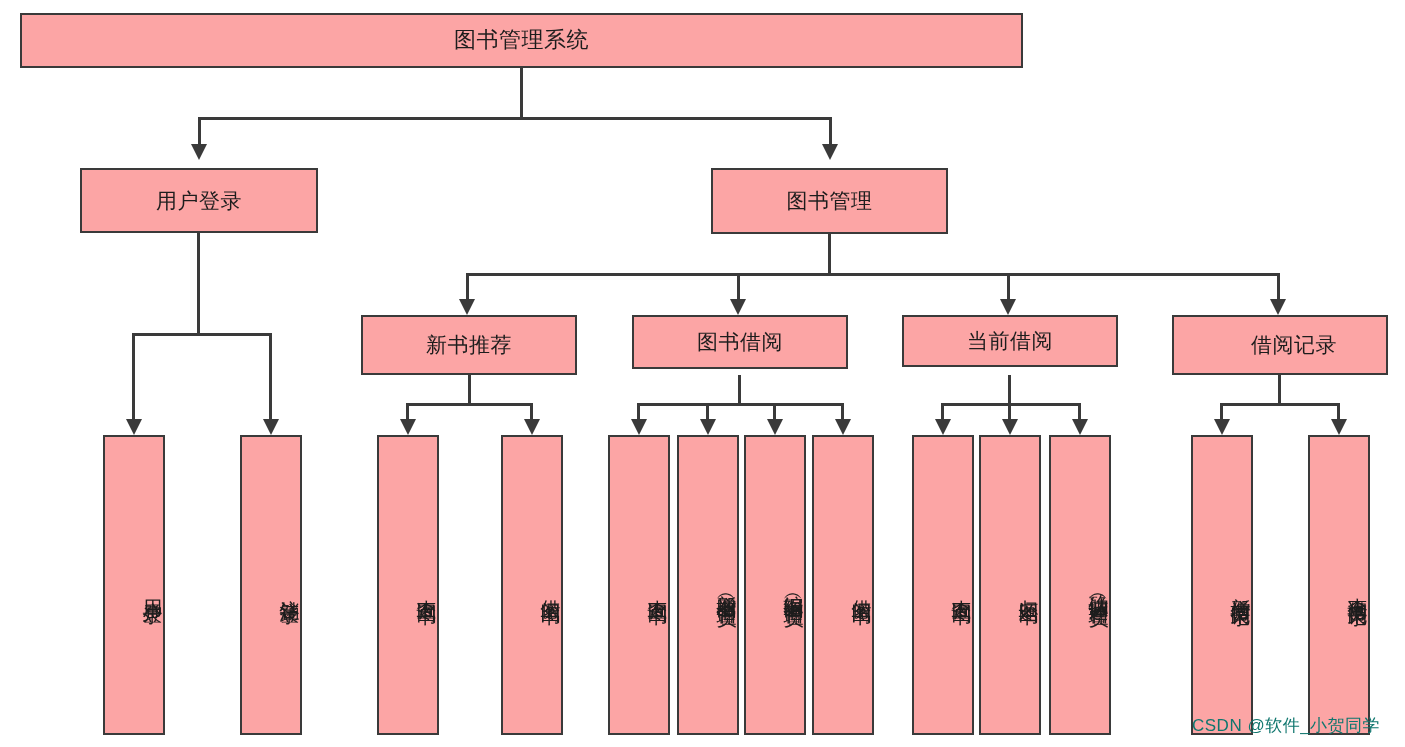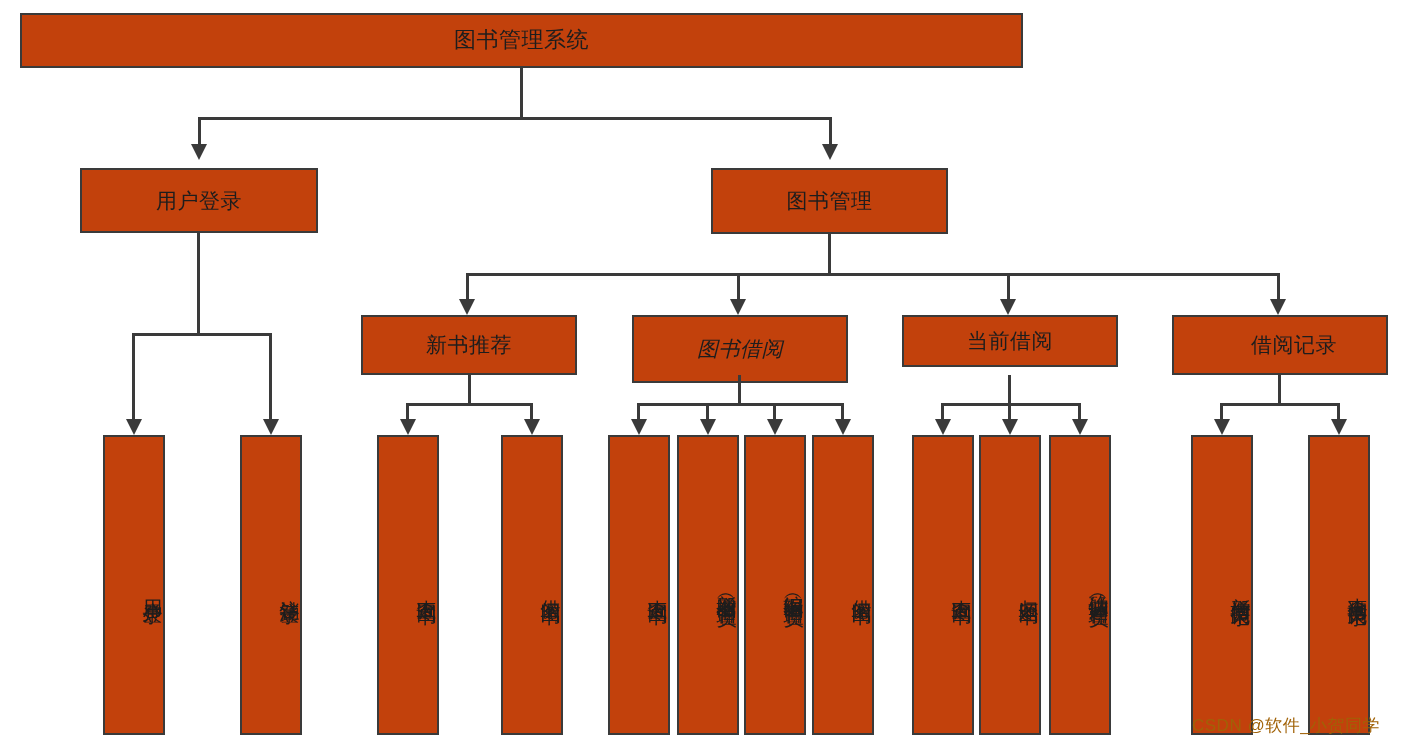--- a/index.html
+++ b/index.html
@@ -17,21 +17,21 @@
     width: 1405px;
     height: 747px;
     background: #ffffff;
     overflow: hidden;
   }
   
   .node {
     position: absolute;
     box-sizing: border-box;
     border: 2px solid #3a3a3a;
-    background: #c2410c;
+    background: #fca5a5;
     display: flex;
     align-items: center;
     justify-content: center;
     text-align: center;
     color: #1d1d1d;
     letter-spacing: 0.5px;
   }
   .node.horiz {
     font-size: 21px;
     line-height: 1.2;
@@ -61,21 +61,21 @@
     width: 0;
     height: 0;
     border-left: 8px solid transparent;
     border-right: 8px solid transparent;
     border-top: 16px solid #3a3a3a;
   }
   
   #watermark {
     position: absolute;
     font-size: 17px;
-    color: #a16207;
+    color: #0f766e;
     white-space: nowrap;
     letter-spacing: 0.5px;
     pointer-events: none;
   }
 </style>
 </head>
 <body>
 
 <div id="canvas">
 
@@ -112,21 +112,21 @@
   <div class="vline" style="left:1007px; top:273px; height:26px;"></div>
   <div class="vline" style="left:1277px; top:273px; height:26px;"></div>
   <div class="arrow" style="left:459px; top:299px;"></div>
   <div class="arrow" style="left:730px; top:299px;"></div>
   <div class="arrow" style="left:1000px; top:299px;"></div>
   <div class="arrow" style="left:1270px; top:299px;"></div>
 
   <div class="node horiz" style="left:361px; top:315px; width:216px; height:60px;">
     <span>新书推荐</span>
   </div>
-  <div class="node horiz" style="left:632px; top:315px; width:216px; height:68px;font-style:italic;">
+  <div class="node horiz" style="left:632px; top:315px; width:216px; height:54px;">
     <span>图书借阅</span>
   </div>
   <div class="node horiz" style="left:902px; top:315px; width:216px; height:52px;">
     <span>当前借阅</span>
   </div>
   <div class="node horiz" style="left:1172px; top:315px; width:216px; height:60px;padding-left:28px;">
     <span>借阅记录</span>
   </div>
 
   <div class="vline" style="left:468px; top:375px; height:30px;"></div>

